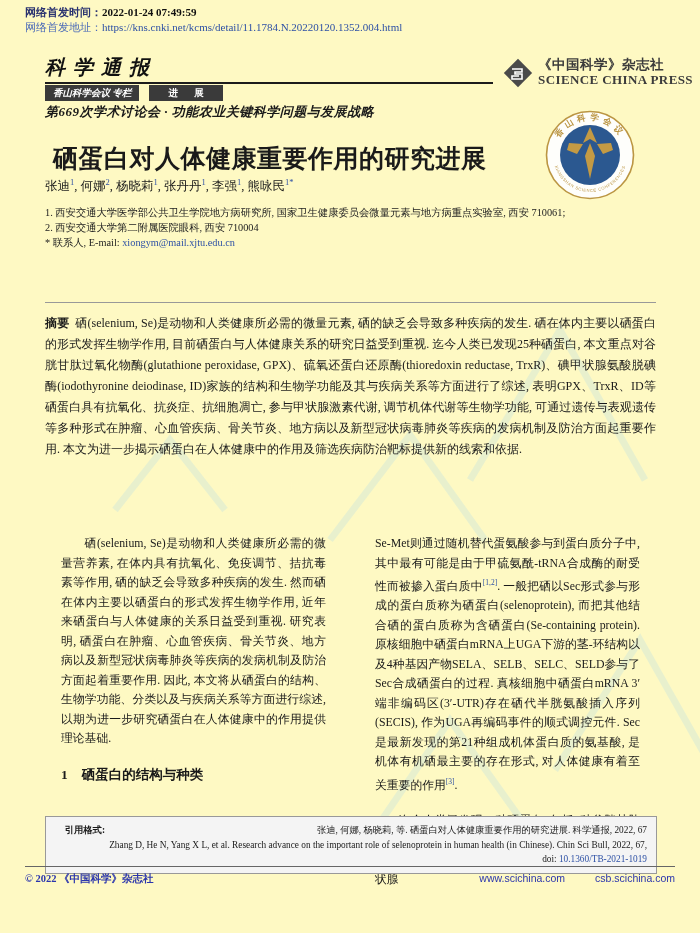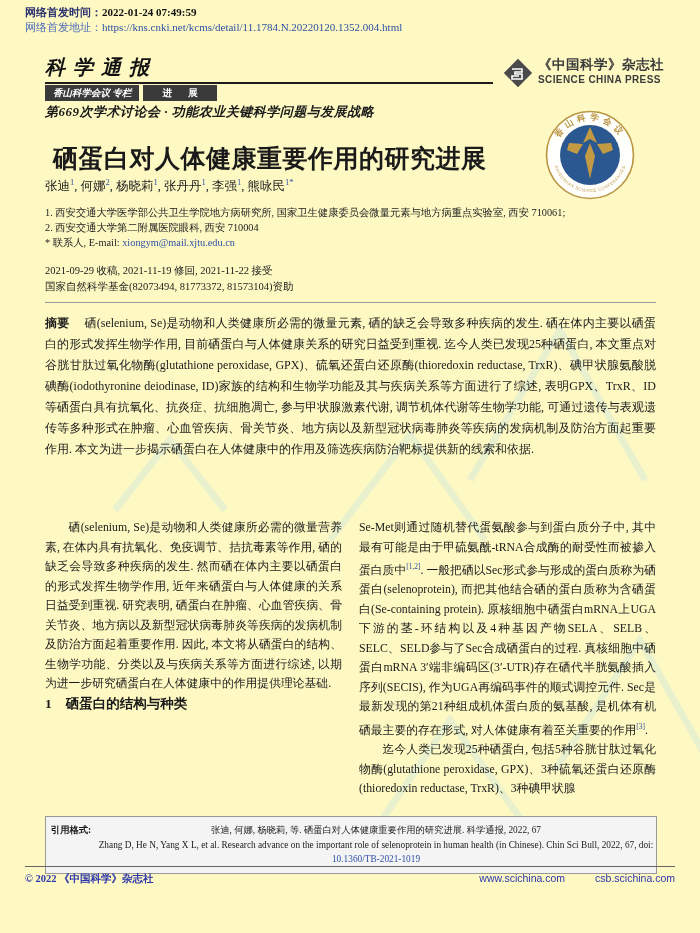--- a/index.html
+++ b/index.html
@@ -12,52 +12,52 @@
   .meta-label1{color:#2b3370;font-weight:bold;}
   .meta-value{color:#111;font-weight:bold;}
   .meta-label2{color:#4a6ab8;}
   .meta-url{color:#2d50a5;text-decoration:none;}
   
   .journal-name{left:45px;top:54px;font-size:20px;font-weight:bold;font-style:italic;
                 letter-spacing:8px;color:#111;}
   .rule1{left:45px;top:82px;width:448px;height:2px;background:#1c1c1c;}
   .press{left:538px;top:57px;line-height:15px;color:#3c3c3c;}
   .press-cn{font-size:13.5px;font-weight:bold;letter-spacing:.5px;}
-  .press-en{font-size:10px;font-weight:bold;font-family:Liberation Sans, sans-serif;letter-spacing:.4px;}
+  .press-en{font-size:13px;font-weight:bold;font-family:Liberation Serif, serif;letter-spacing:.4px;}
   .press-logo{left:503px;top:58px;}
-  .badges{left:45px;top:85px;display:flex;gap:4px;}
+  .badges{left:45px;top:85px;display:flex;gap:10px;}
   .badge{background:#3a3a3a;color:#fff;font-size:9.5px;line-height:14px;padding:1px 8px;
          font-weight:bold;font-style:italic;white-space:nowrap;}
   .badge-type{letter-spacing:7px;font-style:normal;padding:1px 12px 1px 19px;}
   .conf-line{left:45px;top:103px;font-size:13px;font-weight:bold;font-style:italic;letter-spacing:.5px;}
   
   .title{left:45px;top:134px;font-size:25px;font-weight:bold;letter-spacing:.5px;}
   .authors{left:45px;top:177px;font-size:12.5px;}
   .asup{color:#2d50a5;font-size:8.5px;}
   .affils{left:45px;top:205px;font-size:10.3px;line-height:15px;color:#222;}
   .email{color:#2d50a5;text-decoration:none;}
   .dates{left:45px;top:263px;font-size:10.5px;line-height:16px;}
   .rule2{left:45px;top:302px;width:611px;height:1px;background:#999;}
   .abstract{left:45px;top:313px;width:611px;font-size:12px;line-height:21px;text-align:justify;}
-  .abstract b{margin-right:15px;}
+  .abstract b{margin-right:6px;}
   .keywords{left:45px;top:468px;width:611px;font-size:12px;}
   .keywords b{margin-right:12px;}
   
   .col{top:518px;width:297px;font-size:11.8px;line-height:19.5px;text-align:justify;}
   .col-left{left:45px;}
   .col-right{left:359px;}
-  .col p{margin:0;}
+  .col p{margin:16px;}
   .indent{text-indent:2em;}
   .sec-head{font-size:13.5px;font-weight:bold;margin:9px 0 8px 0;text-align:left;}
   .sec-no{margin-right:14px;}
   .refsup{color:#2d50a5;font-size:7.5px;}
   
   .cite-box{left:45px;top:816px;width:612px;box-sizing:border-box;background:#f4f4f4;
-            border:1px solid #999;padding:6px 0;font-size:9.3px;line-height:14.5px;
-            display:flex;text-align:center;}
+            border:1px solid #999;padding:6px 9px;font-size:9.3px;line-height:14.5px;
+            display:flex;text-align:right;}
   .cite-label{font-weight:bold;width:50px;flex:none;}
   .cite-content{flex:1;}
   .doi-link{color:#2d50a5;text-decoration:none;}
   
   .rule3{left:25px;top:866px;width:650px;height:1px;background:#666;}
   .footer-left{left:25px;top:872px;font-size:10.5px;font-weight:bold;color:#2a35ad;}
   .footer-right{right:25px;top:872px;font-size:10.5px;color:#2a35ad;font-family:"Liberation Sans",sans-serif;}
   .footer-right a{color:#2a35ad;text-decoration:none;margin-left:27px;}
   
   .seal{left:545px;top:110px;opacity:.95;}
@@ -126,24 +126,20 @@
   <div class="abs authors z1"><span>张迪<sup class="asup">1</sup></span>, <span>何娜<sup class="asup">2</sup></span>, <span>杨晓莉<sup class="asup">1</sup></span>, <span>张丹丹<sup class="asup">1</sup></span>, <span>李强<sup class="asup">1</sup></span>, <span>熊咏民<sup class="asup">1*</sup></span></div>
   <div class="abs affils z1">
     <div>
         <div>1. 西安交通大学医学部公共卫生学院地方病研究所, 国家卫生健康委员会微量元素与地方病重点实验室, 西安 710061;</div>
         <div>2. 西安交通大学第二附属医院眼科, 西安 710004</div>
       </div>
     <div>
       <span>* 联系人, E-mail: </span><a href="#" class="email">xiongym@mail.xjtu.edu.cn</a>
     </div>
   </div>
-  <div class="abs dates z1">
-    <div>2021-09-29 收稿, 2021-11-19 修回, 2021-11-22 接受</div>
-    <div>国家自然科学基金(82073494, 81773372, 81573104)资助</div>
-  </div>
   <div class="abs rule2 z1"></div>
 
   <div class="abs abstract z1">
     <b>摘要</b><span>硒(selenium, Se)是动物和人类健康所必需的微量元素, 硒的缺乏会导致多种疾病的发生. 硒在体内主要以硒蛋白的形式发挥生物学作用, 目前硒蛋白与人体健康关系的研究日益受到重视. 迄今人类已发现25种硒蛋白, 本文重点对谷胱甘肽过氧化物酶(glutathione peroxidase, GPX)、硫氧还蛋白还原酶(thioredoxin reductase, TrxR)、碘甲状腺氨酸脱碘酶(iodothyronine deiodinase, ID)家族的结构和生物学功能及其与疾病关系等方面进行了综述, 表明GPX、TrxR、ID等硒蛋白具有抗氧化、抗炎症、抗细胞凋亡, 参与甲状腺激素代谢, 调节机体代谢等生物学功能, 可通过遗传与表观遗传等多种形式在肿瘤、心血管疾病、骨关节炎、地方病以及新型冠状病毒肺炎等疾病的发病机制及防治方面起重要作用. 本文为进一步揭示硒蛋白在人体健康中的作用及筛选疾病防治靶标提供新的线索和依据.</span>
   </div>
 
   <div class="abs col col-left z1">
     <p class="indent">硒(selenium, Se)是动物和人类健康所必需的微量营养素, 在体内具有抗氧化、免疫调节、拮抗毒素等作用, 硒的缺乏会导致多种疾病的发生. 然而硒在体内主要以硒蛋白的形式发挥生物学作用, 近年来硒蛋白与人体健康的关系日益受到重视. 研究表明, 硒蛋白在肿瘤、心血管疾病、骨关节炎、地方病以及新型冠状病毒肺炎等疾病的发病机制及防治方面起着重要作用. 因此, 本文将从硒蛋白的结构、生物学功能、分类以及与疾病关系等方面进行综述, 以期为进一步研究硒蛋白在人体健康中的作用提供理论基础.</p>
     <p class="sec-head">
       <span class="sec-no">1</span><span>硒蛋白的结构与种类</span>

